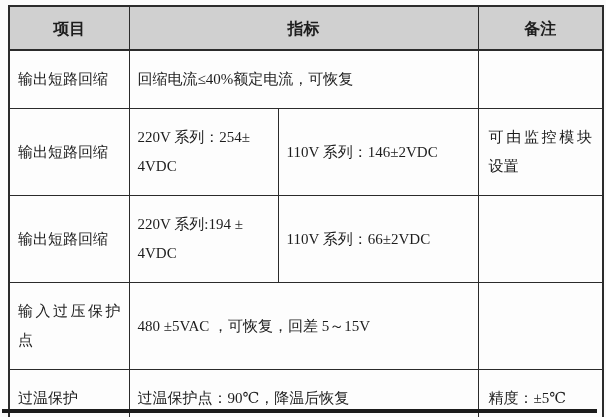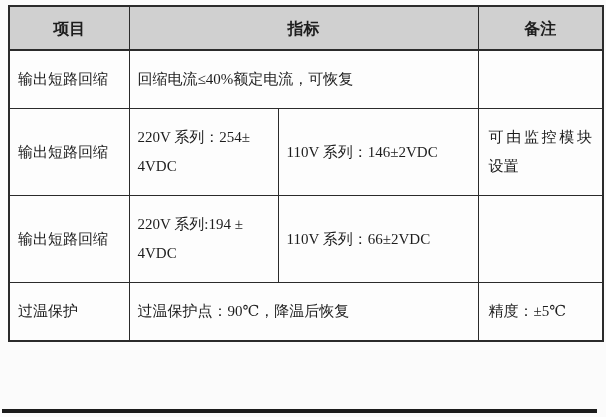--- a/index.html
+++ b/index.html
@@ -78,20 +78,25 @@
       <td class="ind-b">110V 系列：146±2VDC</td>
       <td class="remark">可由监控模块设置</td>
     </tr>
     <tr style="height:61px">
       <td class="item">输出短路回缩</td>
       <td class="ind-a">220V 系列:194 ±
 4VDC</td>
       <td class="ind-b">110V 系列：66±2VDC</td>
       <td class="remark"></td>
     </tr>
+    <tr style="height:62px">
+      <td class="item">输入过压保护点</td>
+      <td colspan="2">480 ±5VAC ，可恢复，回差 5～15V</td>
+      <td class="remark"></td>
+    </tr>
     <tr style="height:32px">
       <td class="item">过温保护</td>
       <td colspan="2">过温保护点：90℃，降温后恢复</td>
       <td class="remark">精度：±5℃</td>
     </tr>
   </tbody>
 </table>
 
 <div class="bottom-rule"></div>
 

